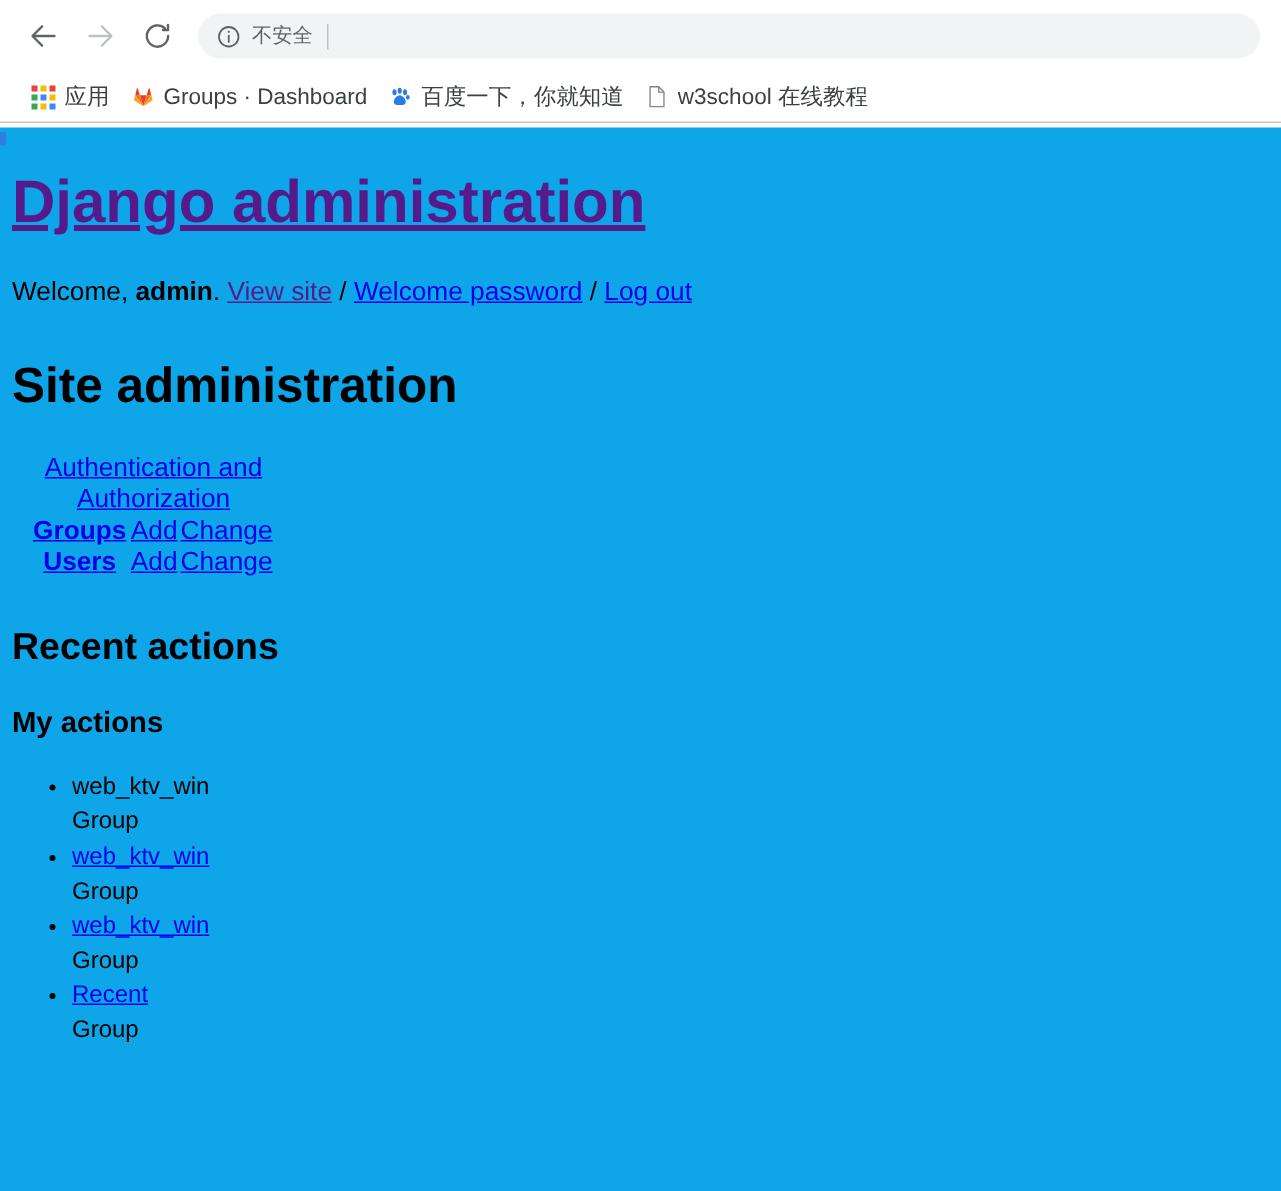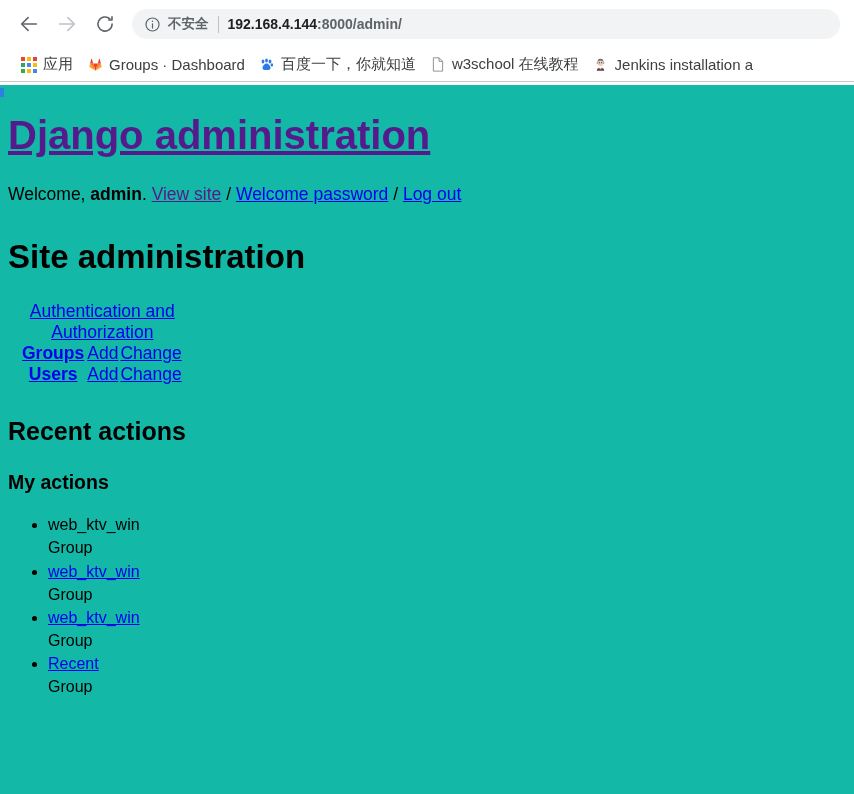--- a/index.html
+++ b/index.html
@@ -46,21 +46,20 @@
     height: 30px;
     background: #f1f3f4;
     border-radius: 16px;
     display: flex;
     align-items: center;
     margin-left: 6px;
     margin-right: 14px;
     padding: 0 14px 0 12px;
     box-sizing: border-box;
     min-width: 0;
-    font-weight: bold;
   }
   .info-icon {
     flex: none;
     width: 17px;
     height: 17px;
     margin-right: 7px;
     color: #5f6368;
   }
   .security-text {
     font-size: 13.5px;
@@ -131,21 +130,21 @@
     grid-template-columns: repeat(3, 4px);
     grid-template-rows: repeat(3, 4px);
     gap: 2px;
   }
   .apps-grid i { display: block; width: 4px; height: 4px; }
 
   
   .page {
     position: relative;
     padding: 0;
-    background: #14b8a6;
+    background: #0ea5e9;
     height: 709px;
     overflow: hidden;
   }
   .focus-tick {
     position: absolute;
     left: 0;
     top: 3px;
     width: 4px;
     height: 9px;
     background: #2f7fe0;
@@ -283,21 +282,20 @@
     <div class="omnibox">
       <span class="info-icon">
         <svg width="17" height="17" viewBox="0 0 24 24" fill="none" stroke="currentColor" stroke-width="1.7">
           <circle cx="12" cy="12" r="9.2"></circle>
           <line x1="12" y1="11" x2="12" y2="17" stroke-linecap="round"></line>
           <circle cx="12" cy="7.4" r="1.05" fill="currentColor" stroke="none"></circle>
         </svg>
       </span>
       <span class="security-text">不安全</span>
       <span class="omnibox-sep"></span>
-      <span class="url-text"><span>192.168.4.144</span><span class="url-dim">:8000/admin/</span></span>
     </div>
 
   </div>
 
   <div class="bookmarks-row">
 
     <div class="bookmark">
       <span class="bm-icon">
         <span class="apps-grid">
           <i style="background:#ea4335"></i>
@@ -345,36 +343,20 @@
     <div class="bookmark">
       <span class="bm-icon">
         <svg width="14" height="15" viewBox="0 0 18 22" fill="#ffffff" stroke="#80868b" stroke-width="1.3">
           <path d="M2.2 1.2 h8.4 l5.2 5.2 v14.3 h-13.6 z" stroke-linejoin="round"></path>
           <path d="M10.6 1.2 v5.2 h5.2" fill="none"></path>
         </svg>
       </span>
       <span class="bm-label">w3school 在线教程</span>
     </div>
 
-    <div class="bookmark">
-      <span class="bm-icon">
-        <svg width="15" height="15" viewBox="0 0 24 24">
-          <path d="M6 22 q0-5 6-5 t6 5 z" fill="#3b4a5a"></path>
-          <path d="M9.2 16.4 h5.6 l-0.6 2.6 h-4.4 z" fill="#ffffff"></path>
-          <path d="M10.6 17 l1.4 2.2 1.4-2.2 0.9 0.6-1.2 3.4h-2.2l-1.2-3.4z" fill="#d43f3a"></path>
-          <ellipse cx="12" cy="9.2" rx="4.6" ry="5.4" fill="#f0d0b8"></ellipse>
-          <path d="M7.2 8.2 q0-5.4 4.8-5.4 t4.8 5.4 q-0.4-2.6-4.8-2.6 t-4.8 2.6z" fill="#6b6b6b"></path>
-          <ellipse cx="6.9" cy="9.6" rx="1.1" ry="1.5" fill="#9a9a9a"></ellipse>
-          <ellipse cx="17.1" cy="9.6" rx="1.1" ry="1.5" fill="#9a9a9a"></ellipse>
-          <circle cx="10.1" cy="9" r="0.85" fill="#2b2b2b"></circle>
-          <circle cx="13.9" cy="9" r="0.85" fill="#2b2b2b"></circle>
-        </svg>
-      </span>
-      <span class="bm-label">Jenkins installation a</span>
-    </div>
 
   </div>
 
   <div class="chrome-divider"></div>
 </div>
 
 <div class="page">
   <div class="focus-tick"></div>
 
   <div class="content-wrap">

